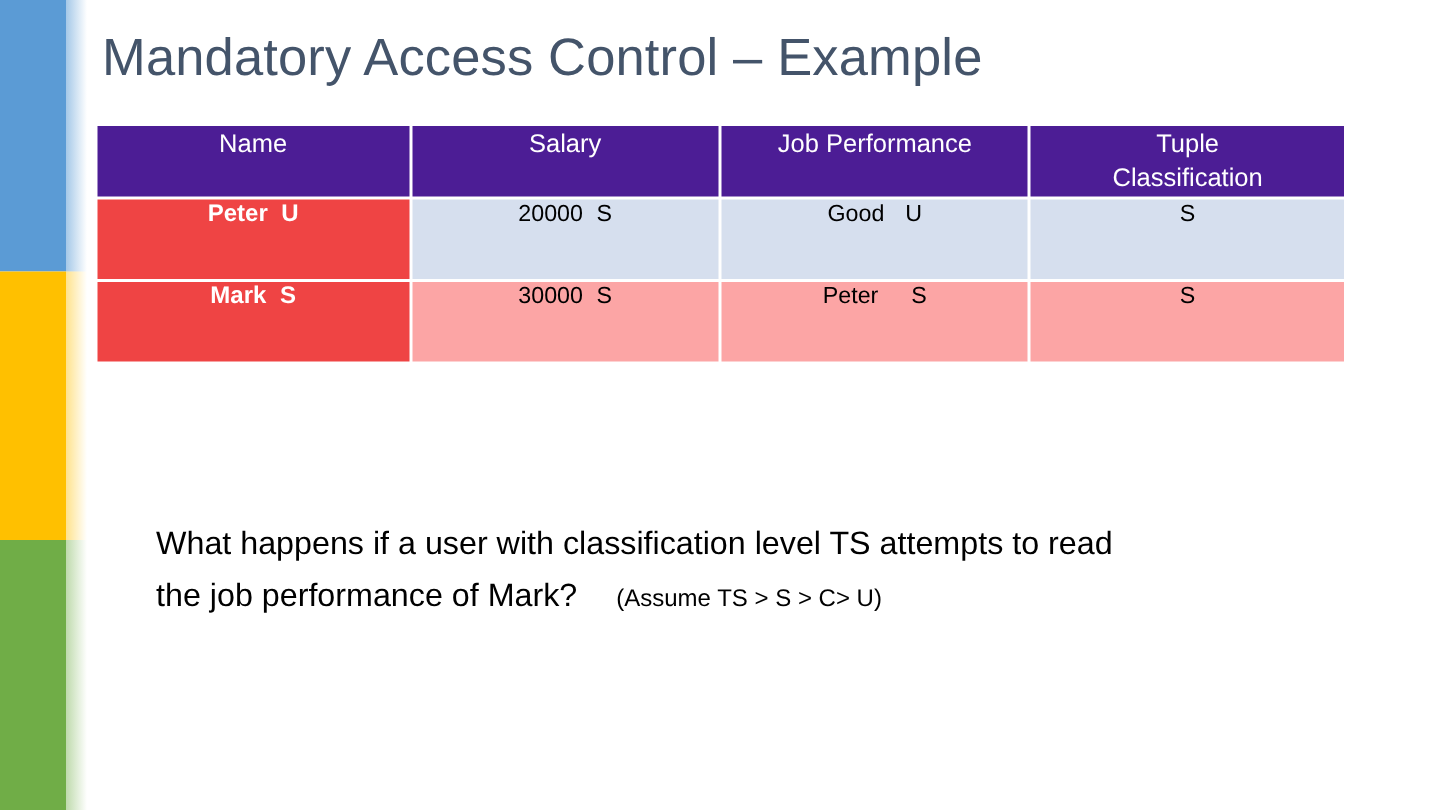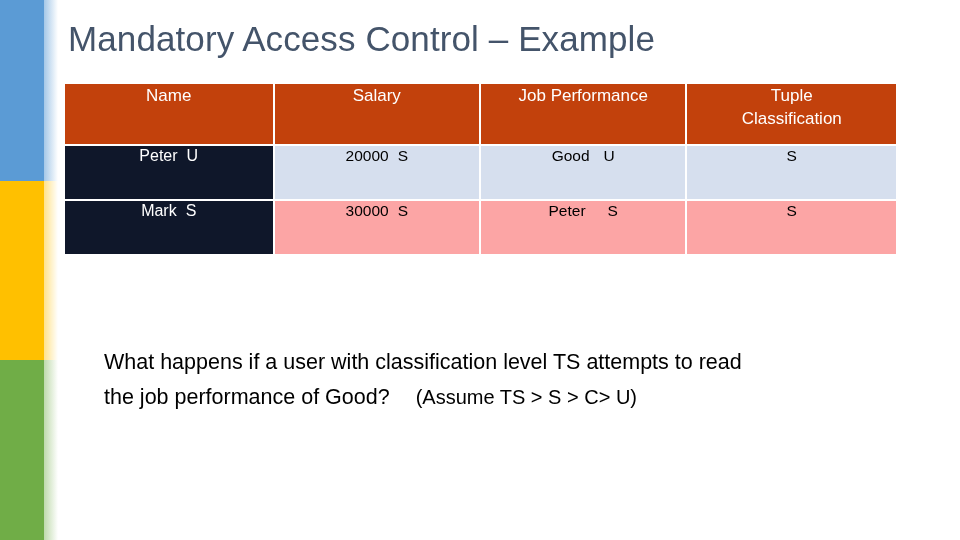--- a/index.html
+++ b/index.html
@@ -76,43 +76,43 @@
     padding: 0;
     vertical-align: top;
     text-align: center;
   }
   #mac-table .col-name  { width: 207px; }
   #mac-table .col-sal   { width: 204px; }
   #mac-table .col-perf  { width: 204px; }
   #mac-table .col-tuple { width: 208px; }
 
   .hdr-row td {
-    height: 60px;
-    background: #c2410c;
+    height: 47px;
+    background: #4c1d95;
     color: #ffffff;
     font-size: 17px;
     line-height: 23px;
     padding-top: 7px;
   }
   .hdr-row td.tight {
     padding-left: 0;
     padding-right: 0;
   }
 
   .body-row td {
     height: 53px;
     font-size: 15.5px;
     line-height: 20px;
     color: #000000;
     padding-top: 7px;
   }
   .body-row td.namecell {
-    background: #0f172a;
+    background: #ef4444;
     color: #ffffff;
-    font-weight: normal;
+    font-weight: bold;
     font-size: 16px;
   }
   .band-a td.datacell { background: #d6dfee; }
   .band-b td.datacell { background: #fca5a5; }
 
   .gap-sm { display: inline-block; width: 9px; }
   .gap-md { display: inline-block; width: 22px; }
   .gap-lg { display: inline-block; width: 14px; }
 
   
@@ -123,21 +123,21 @@
     width: 850px;
     color: #000000;
     margin-left: 34px;
   }
   #question-block .qline {
     font-size: 21.5px;
     line-height: 35px;
     white-space: nowrap;
   }
   #assume-note {
-    font-size: 20px;
+    font-size: 16px;
     white-space: nowrap;
   }
   .note-gap { display: inline-block; width: 26px; }
 </style>
 </head>
 <body>
 
 <div id="left-stripe">
   <div class="band" id="stripe-blue"></div>
   <div class="band" id="stripe-yellow"></div>
@@ -181,14 +181,14 @@
       <td class="datacell"><span>30000</span><span class="gap-sm"></span><span>S</span></td>
       <td class="datacell"><span>Peter</span><span class="gap-md"></span><span>S</span></td>
       <td class="datacell">S</td>
     </tr>
 
   </tbody>
 </table>
 
 <div id="question-block">
   <div class="qline">What happens if a user with classification level TS attempts to read</div>
-  <div class="qline"><span>the job performance of Good?</span><span class="note-gap"></span><span id="assume-note">(Assume TS &gt; S &gt; C&gt; U)</span></div>
+  <div class="qline"><span>the job performance of Mark?</span><span class="note-gap"></span><span id="assume-note">(Assume TS &gt; S &gt; C&gt; U)</span></div>
 </div>
 
 </body></html>

